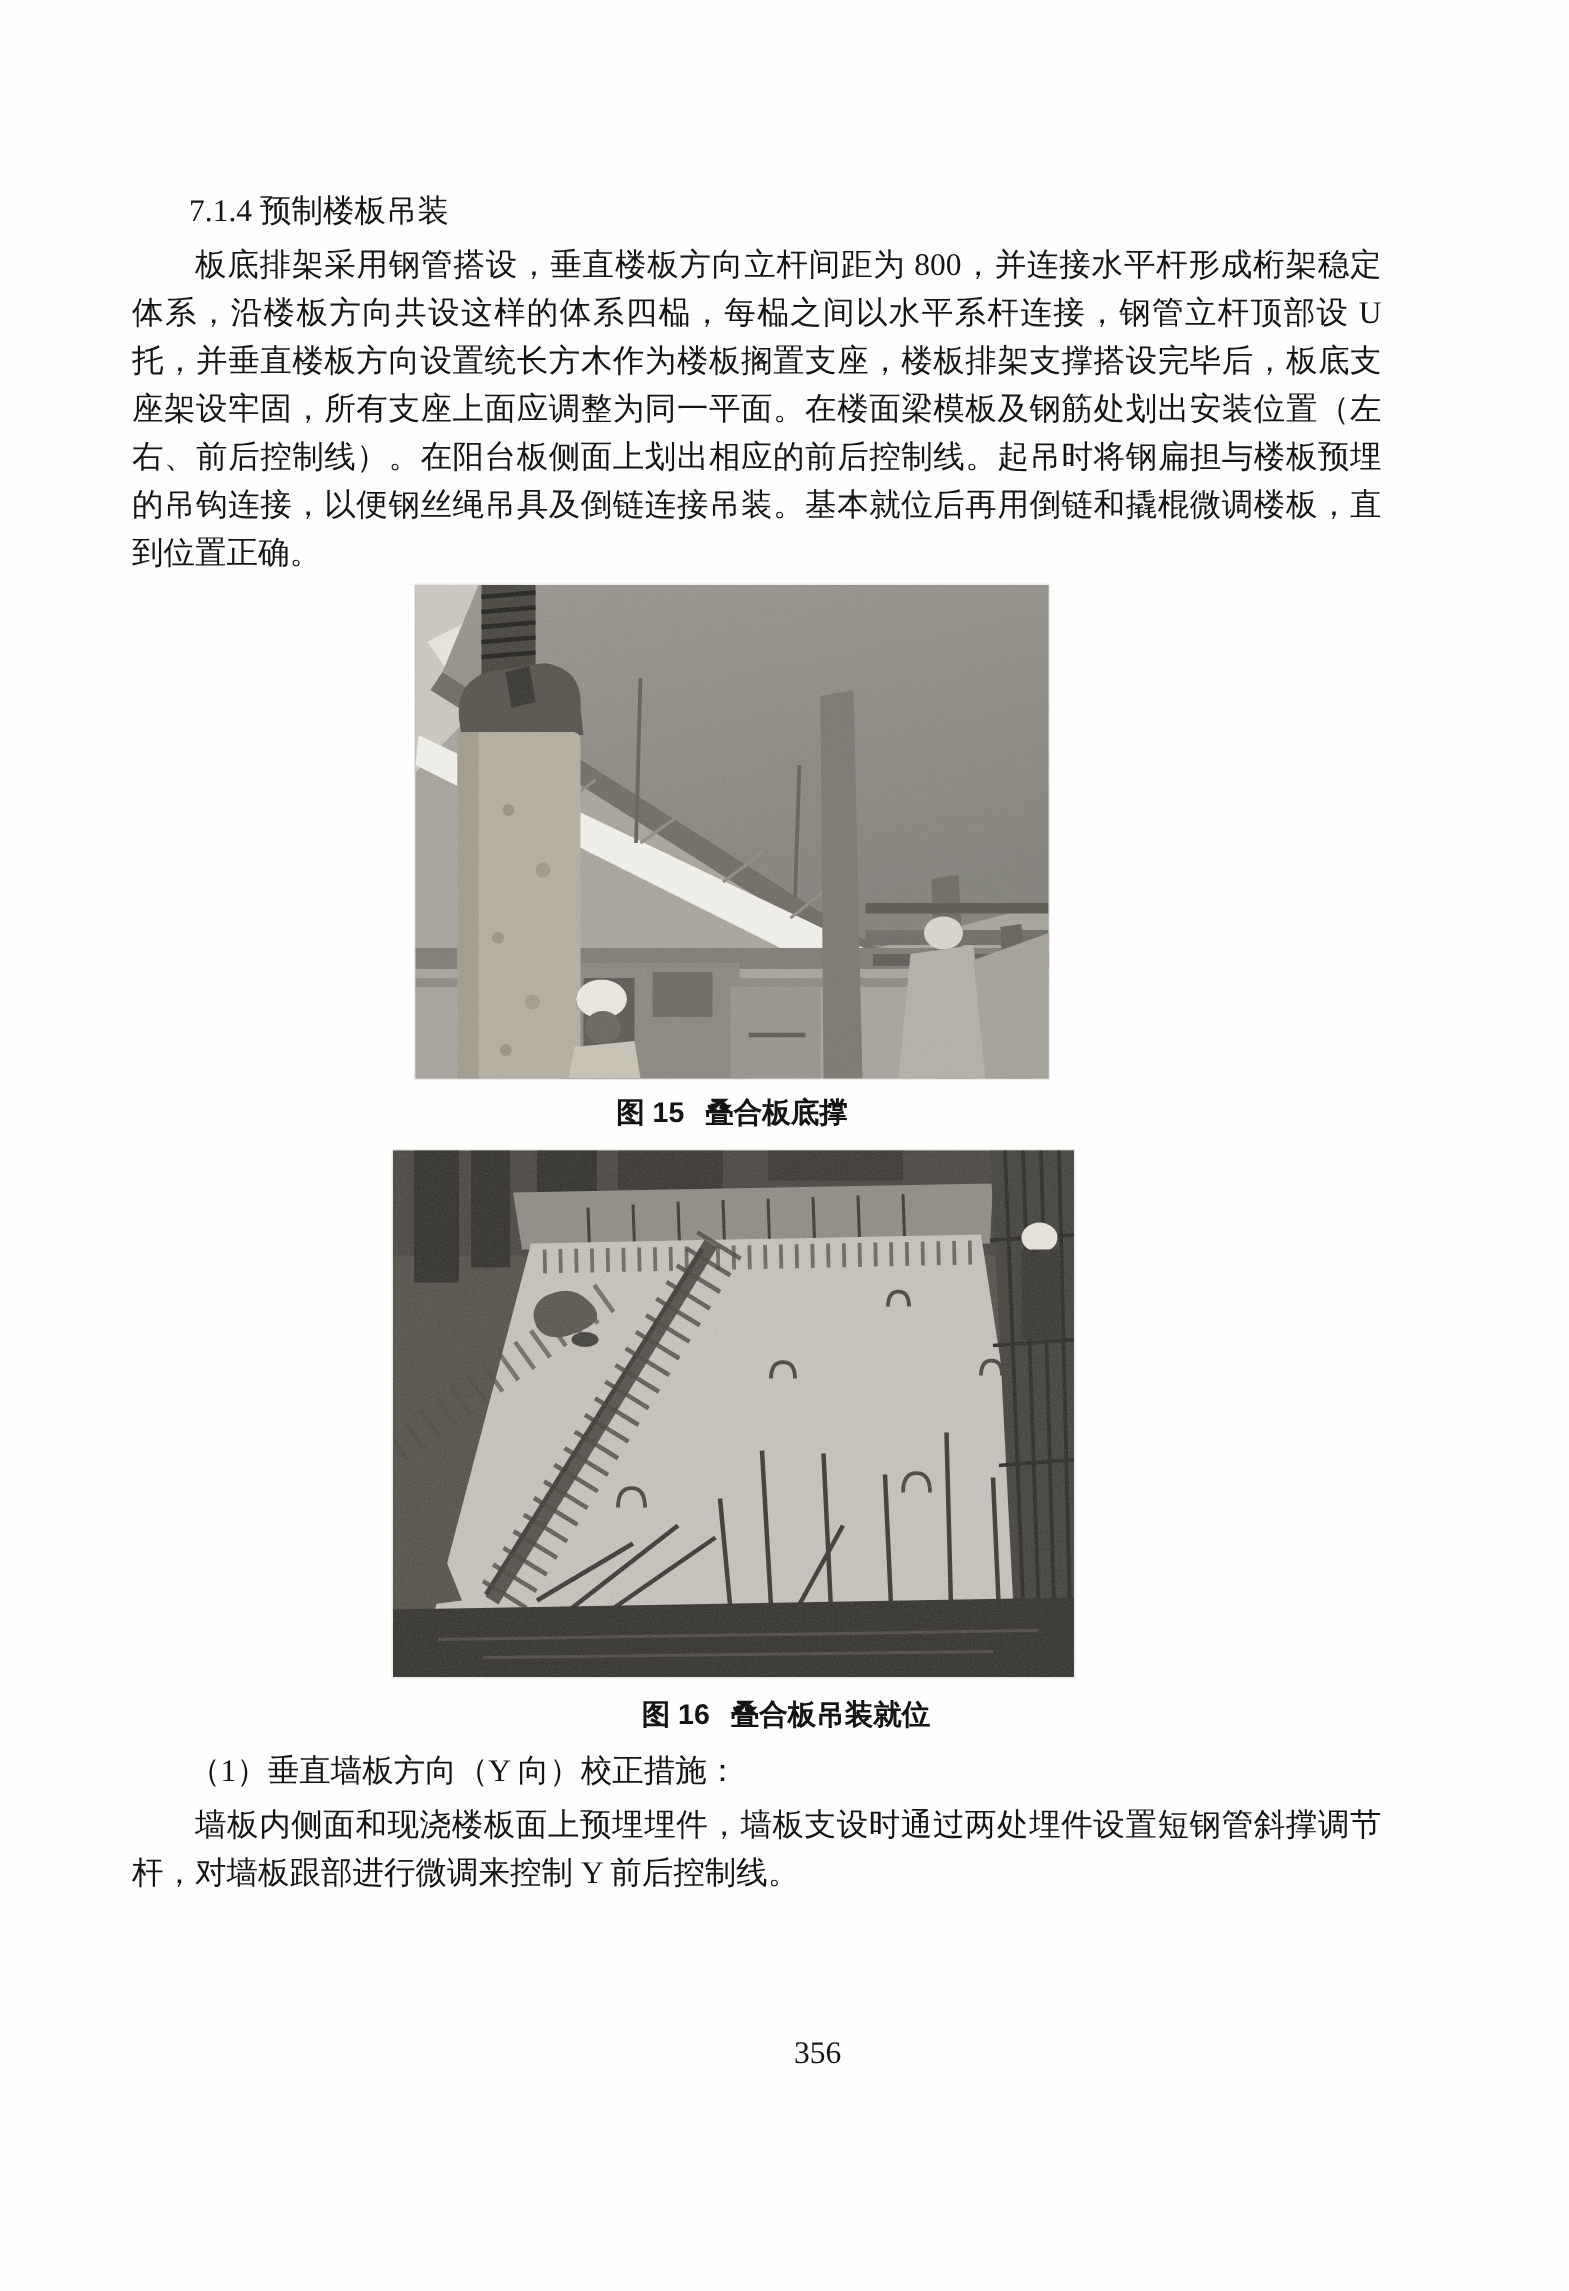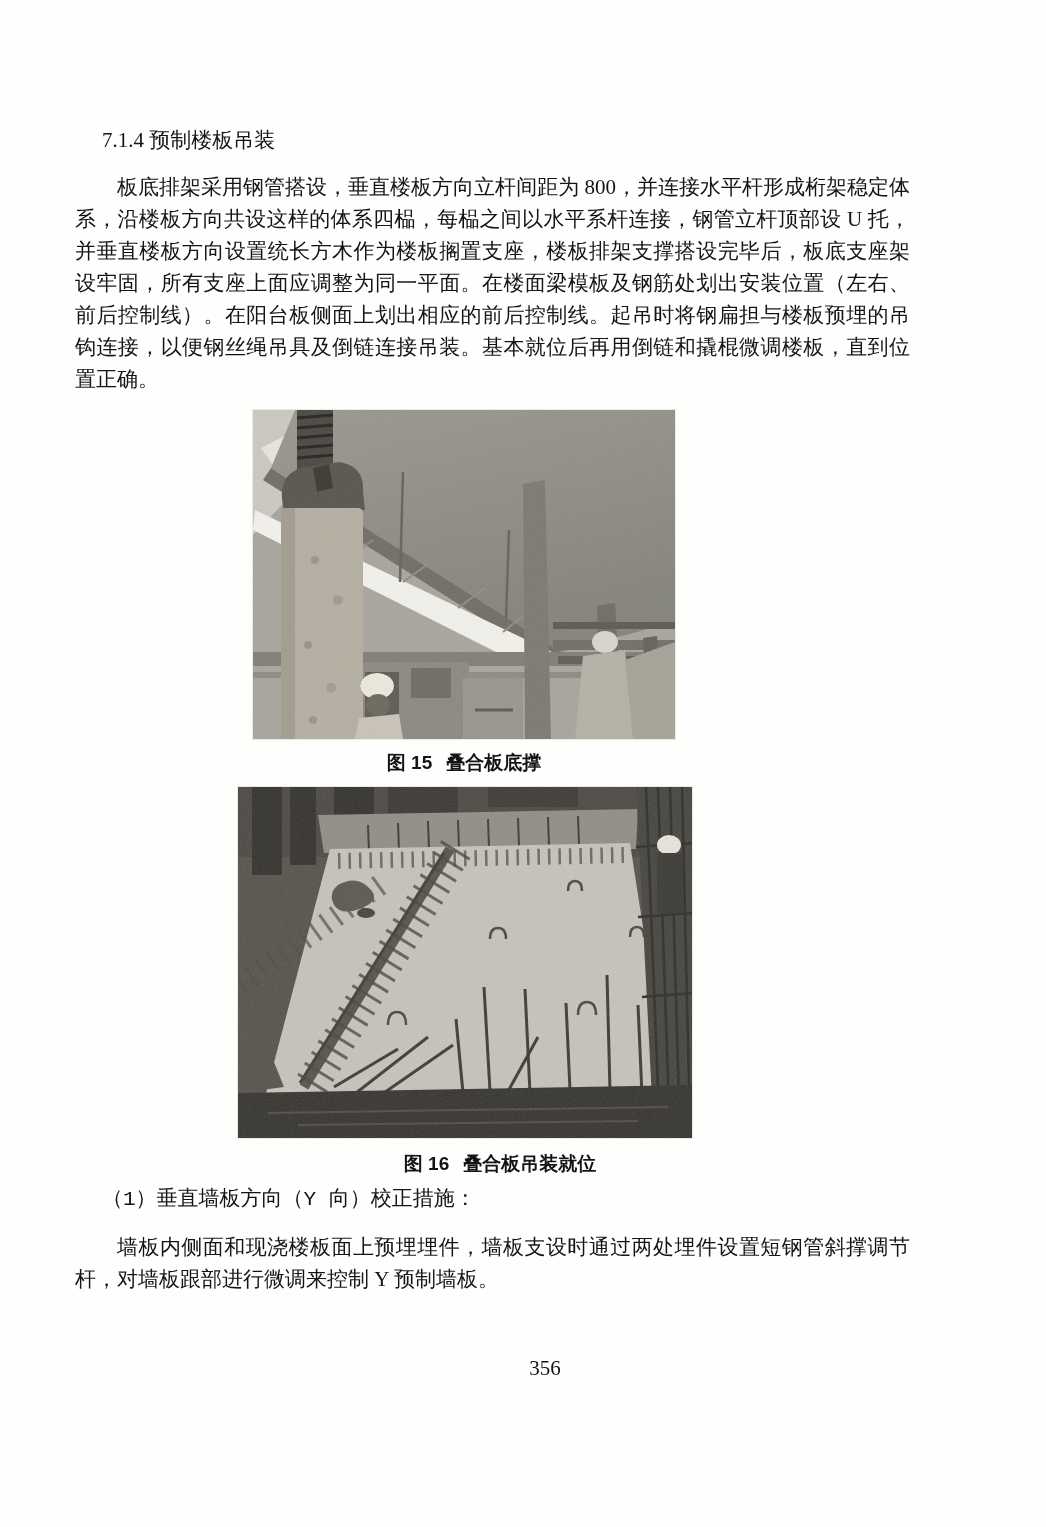--- a/index.html
+++ b/index.html
@@ -9,46 +9,45 @@
     position: relative;
     overflow: hidden;
     font-family: "Liberation Serif", "DejaVu Serif", serif;
     color: #141414;
   }
   .page {
     position: absolute; inset: 0;
     background: #fefefd;
   }
   .content {
-    padding: 124px 121px 0 60px;
+    padding: 124px 121px 0 84px;
     font-size: 21px;
     line-height: 32px;
     text-align: justify;
   }
   .sec-heading {
     font-size: 21px;
     font-weight: normal;
     margin: 0;
     text-indent: 2em;
     text-align: left;
   }
   .sec-heading.bold {
     font-family: "Liberation Sans", "DejaVu Sans", sans-serif;
     font-weight: bold;
     margin-top: 8px;
   }
   .body-para {
-    margin: 15px;
+    margin: 4px;
     text-indent: 2em;
   }
   .sub-item {
     margin: 6px 0 0 0;
     text-indent: 2em;
     text-align: left;
-    font-family: Liberation Mono, monospace;
   }
   figure { margin: 0; }
   .fig-photo {
     display: block;
     background: #a3a19a;
     box-shadow: 0 0 0 1px rgba(0,0,0,0.08);
   }
   .fig15-wrap { margin: 6px 13px 0 193px; width: 422px; }
   .fig16-wrap { margin: 10px 0 0 178px; width: 524px; }
   .fig-caption {
@@ -271,18 +270,18 @@
       </svg>
       <figcaption class="fig-caption" style="margin-top:12px;">
         <span class="cap-label">图 16</span><span>叠合板吊装就位</span>
       </figcaption>
     </figure>
 
 
 
     <p class="sub-item">（1）垂直墙板方向（Y 向）校正措施：</p>
 
-    <p class="body-para">墙板内侧面和现浇楼板面上预埋埋件，墙板支设时通过两处埋件设置短钢管斜撑调节杆，对墙板跟部进行微调来控制 Y 预制墙板。</p>
+    <p class="body-para">墙板内侧面和现浇楼板面上预埋埋件，墙板支设时通过两处埋件设置短钢管斜撑调节杆，对墙板跟部进行微调来控制 Y 前后控制线。</p>
 
   </div>
 
   <div class="page-number">356</div>
 </div>
 
 </body></html>

